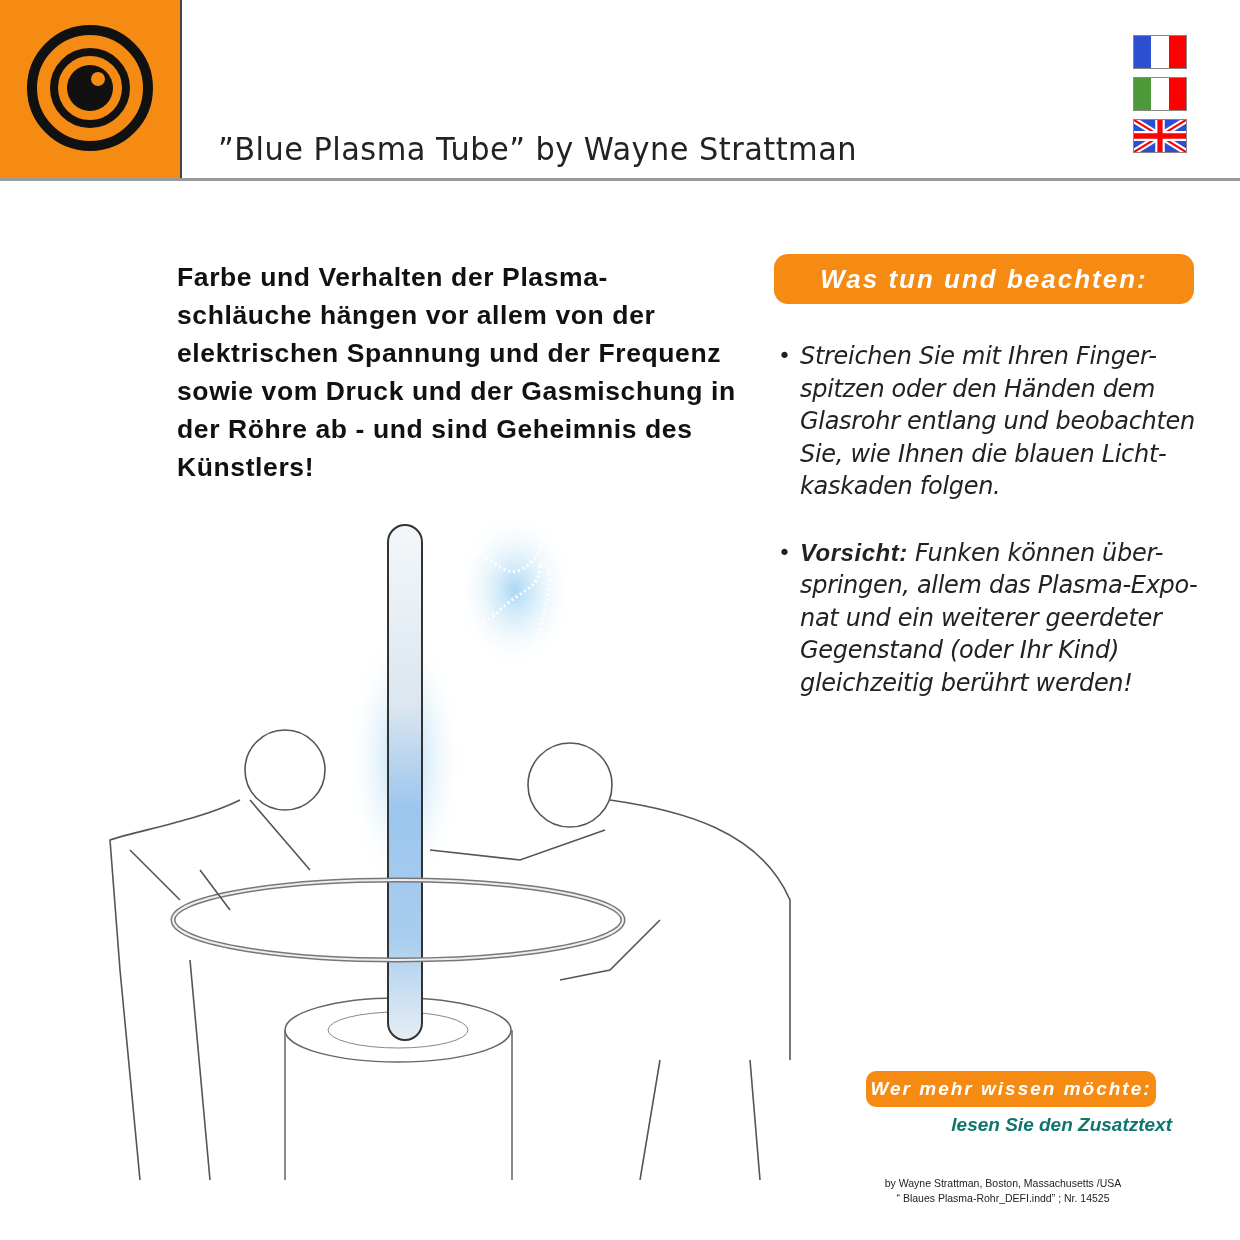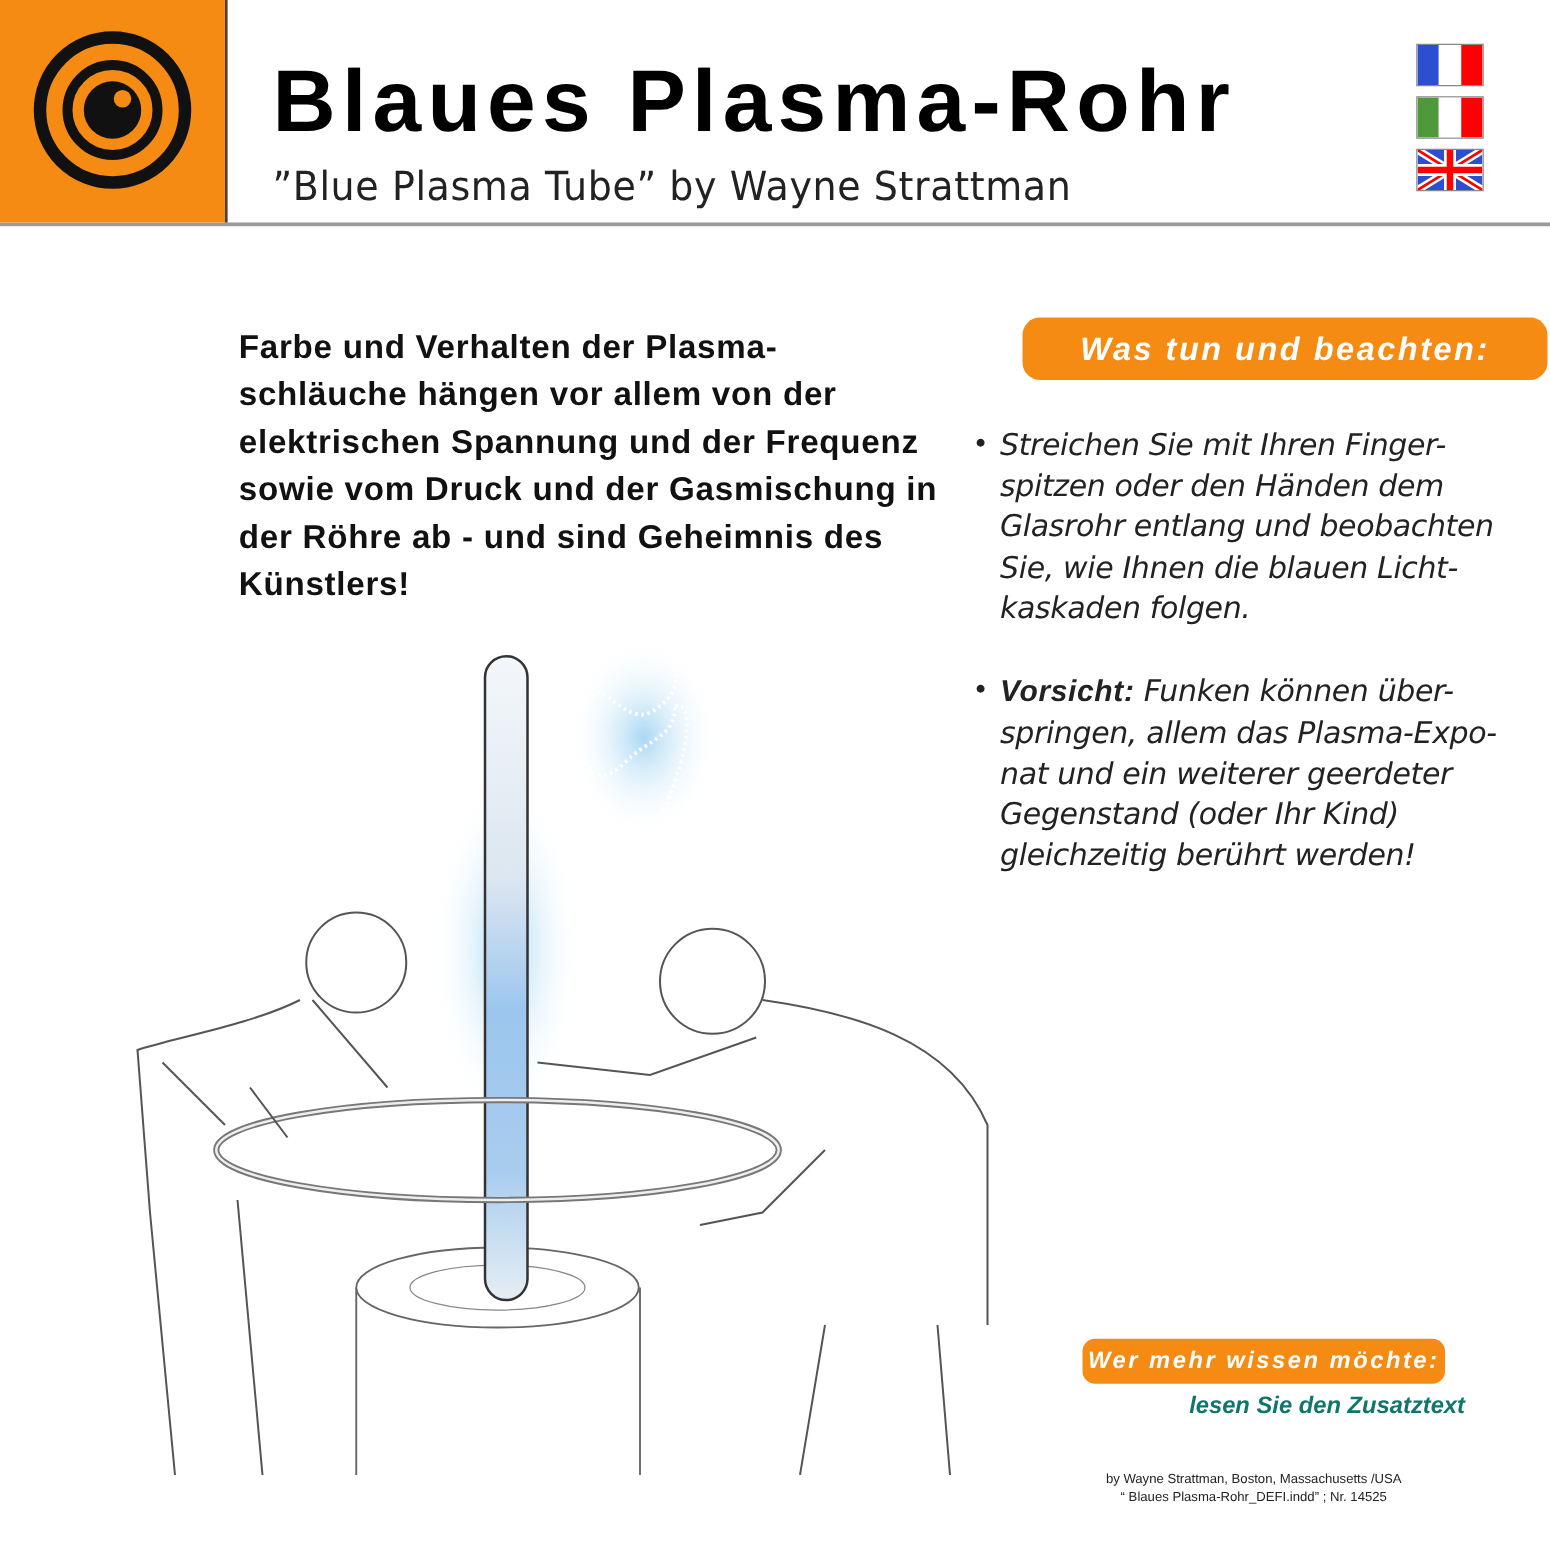--- a/index.html
+++ b/index.html
@@ -7,23 +7,23 @@
          font-family:"Liberation Sans", sans-serif; color:#111; }
   .header { position:absolute; left:0; top:0; width:1240px; height:178px; border-bottom:3px solid #9a9a9a; }
   .logo-box { position:absolute; left:0; top:0; width:180px; height:178px; background:#f68b14; border-right:2px solid #444; }
   .logo-box svg { position:absolute; left:25px; top:24px; }
   .title { position:absolute; left:218px; top:38px; font-size:70px; font-weight:bold; letter-spacing:5px; line-height:86px; color:#000; }
   .subtitle { position:absolute; left:218px; top:130px; font-size:32px; color:#222; letter-spacing:0.5px;
               font-family:"DejaVu Sans", sans-serif; font-weight:normal; transform:scaleX(0.95); transform-origin:left; }
   .flags { position:absolute; left:1133px; top:35px; width:56px; }
   .flag { width:54px; height:34px; border:1px solid #888; margin-bottom:8px; display:flex; overflow:hidden; box-sizing:border-box; cursor:pointer; }
   .flag span { flex:1; }
-  .lead { position:absolute; left:177px; top:258px; width:560px; font-size:26.5px; font-weight:bold; line-height:38px; letter-spacing:0.6px; color:#111;margin-left:14px; }
+  .lead { position:absolute; left:177px; top:258px; width:560px; font-size:26.5px; font-weight:bold; line-height:38px; letter-spacing:0.6px; color:#111; }
   .pill { position:absolute; background:#f68b14; color:#fff; font-weight:bold; font-style:italic; border-radius:14px; text-align:center; letter-spacing:2px; }
-  .pill-main { left:818px; top:254px; width:420px; height:50px; line-height:50px; font-size:26px; }
+  .pill-main { left:774px; top:254px; width:420px; height:50px; line-height:50px; font-size:26px; }
   .tips { position:absolute; left:778px; top:340px; width:420px; font-family:"DejaVu Sans", sans-serif; font-style:italic; font-size:24px; line-height:32.5px; color:#222; }
   .tip { position:relative; padding-left:22px; margin-bottom:34px; letter-spacing:-0.3px; }
   .tip .bullet { position:absolute; left:0; top:0; font-style:normal; font-size:22px; }
   .tip b { font-family:"Liberation Sans", sans-serif; font-weight:bold; letter-spacing:0.5px; }
   .pill-more { left:866px; top:1071px; width:290px; height:36px; line-height:36px; font-size:19px; border-radius:10px; }
   .more-text { position:absolute; left:870px; top:1114px; width:302px; text-align:right; font-size:19px; font-weight:bold; font-style:italic; color:#0f766e; }
   .credits { position:absolute; left:820px; top:1176px; width:366px; text-align:center; font-size:10.5px; line-height:15px; color:#222; }
   .illus { position:absolute; left:100px; top:500px; width:700px; height:680px; }
 </style>
 </head>
@@ -31,21 +31,20 @@
 
 <div class="header">
   <div class="logo-box">
     <svg width="130" height="130" viewBox="0 0 130 130">
       <circle cx="65" cy="64" r="58" fill="none" stroke="#111" stroke-width="10"></circle>
       <circle cx="65" cy="64" r="36" fill="none" stroke="#111" stroke-width="8"></circle>
       <circle cx="65" cy="64" r="23" fill="#111"></circle>
       <circle cx="73" cy="55" r="7" fill="#f68b14"></circle>
     </svg>
   </div>
-  <div class="title">Blaues Plasma-Rohr</div>
   <div class="subtitle">”Blue Plasma Tube” by Wayne Strattman</div>
 
   <div class="flags">
     <div class="flag">
       <span style="background:#2b4fd0"></span>
         <span style="background:#fff"></span>
         <span style="background:#ff0000"></span>
     </div>
     <div class="flag">
       <span style="background:#4e9a3a"></span>

